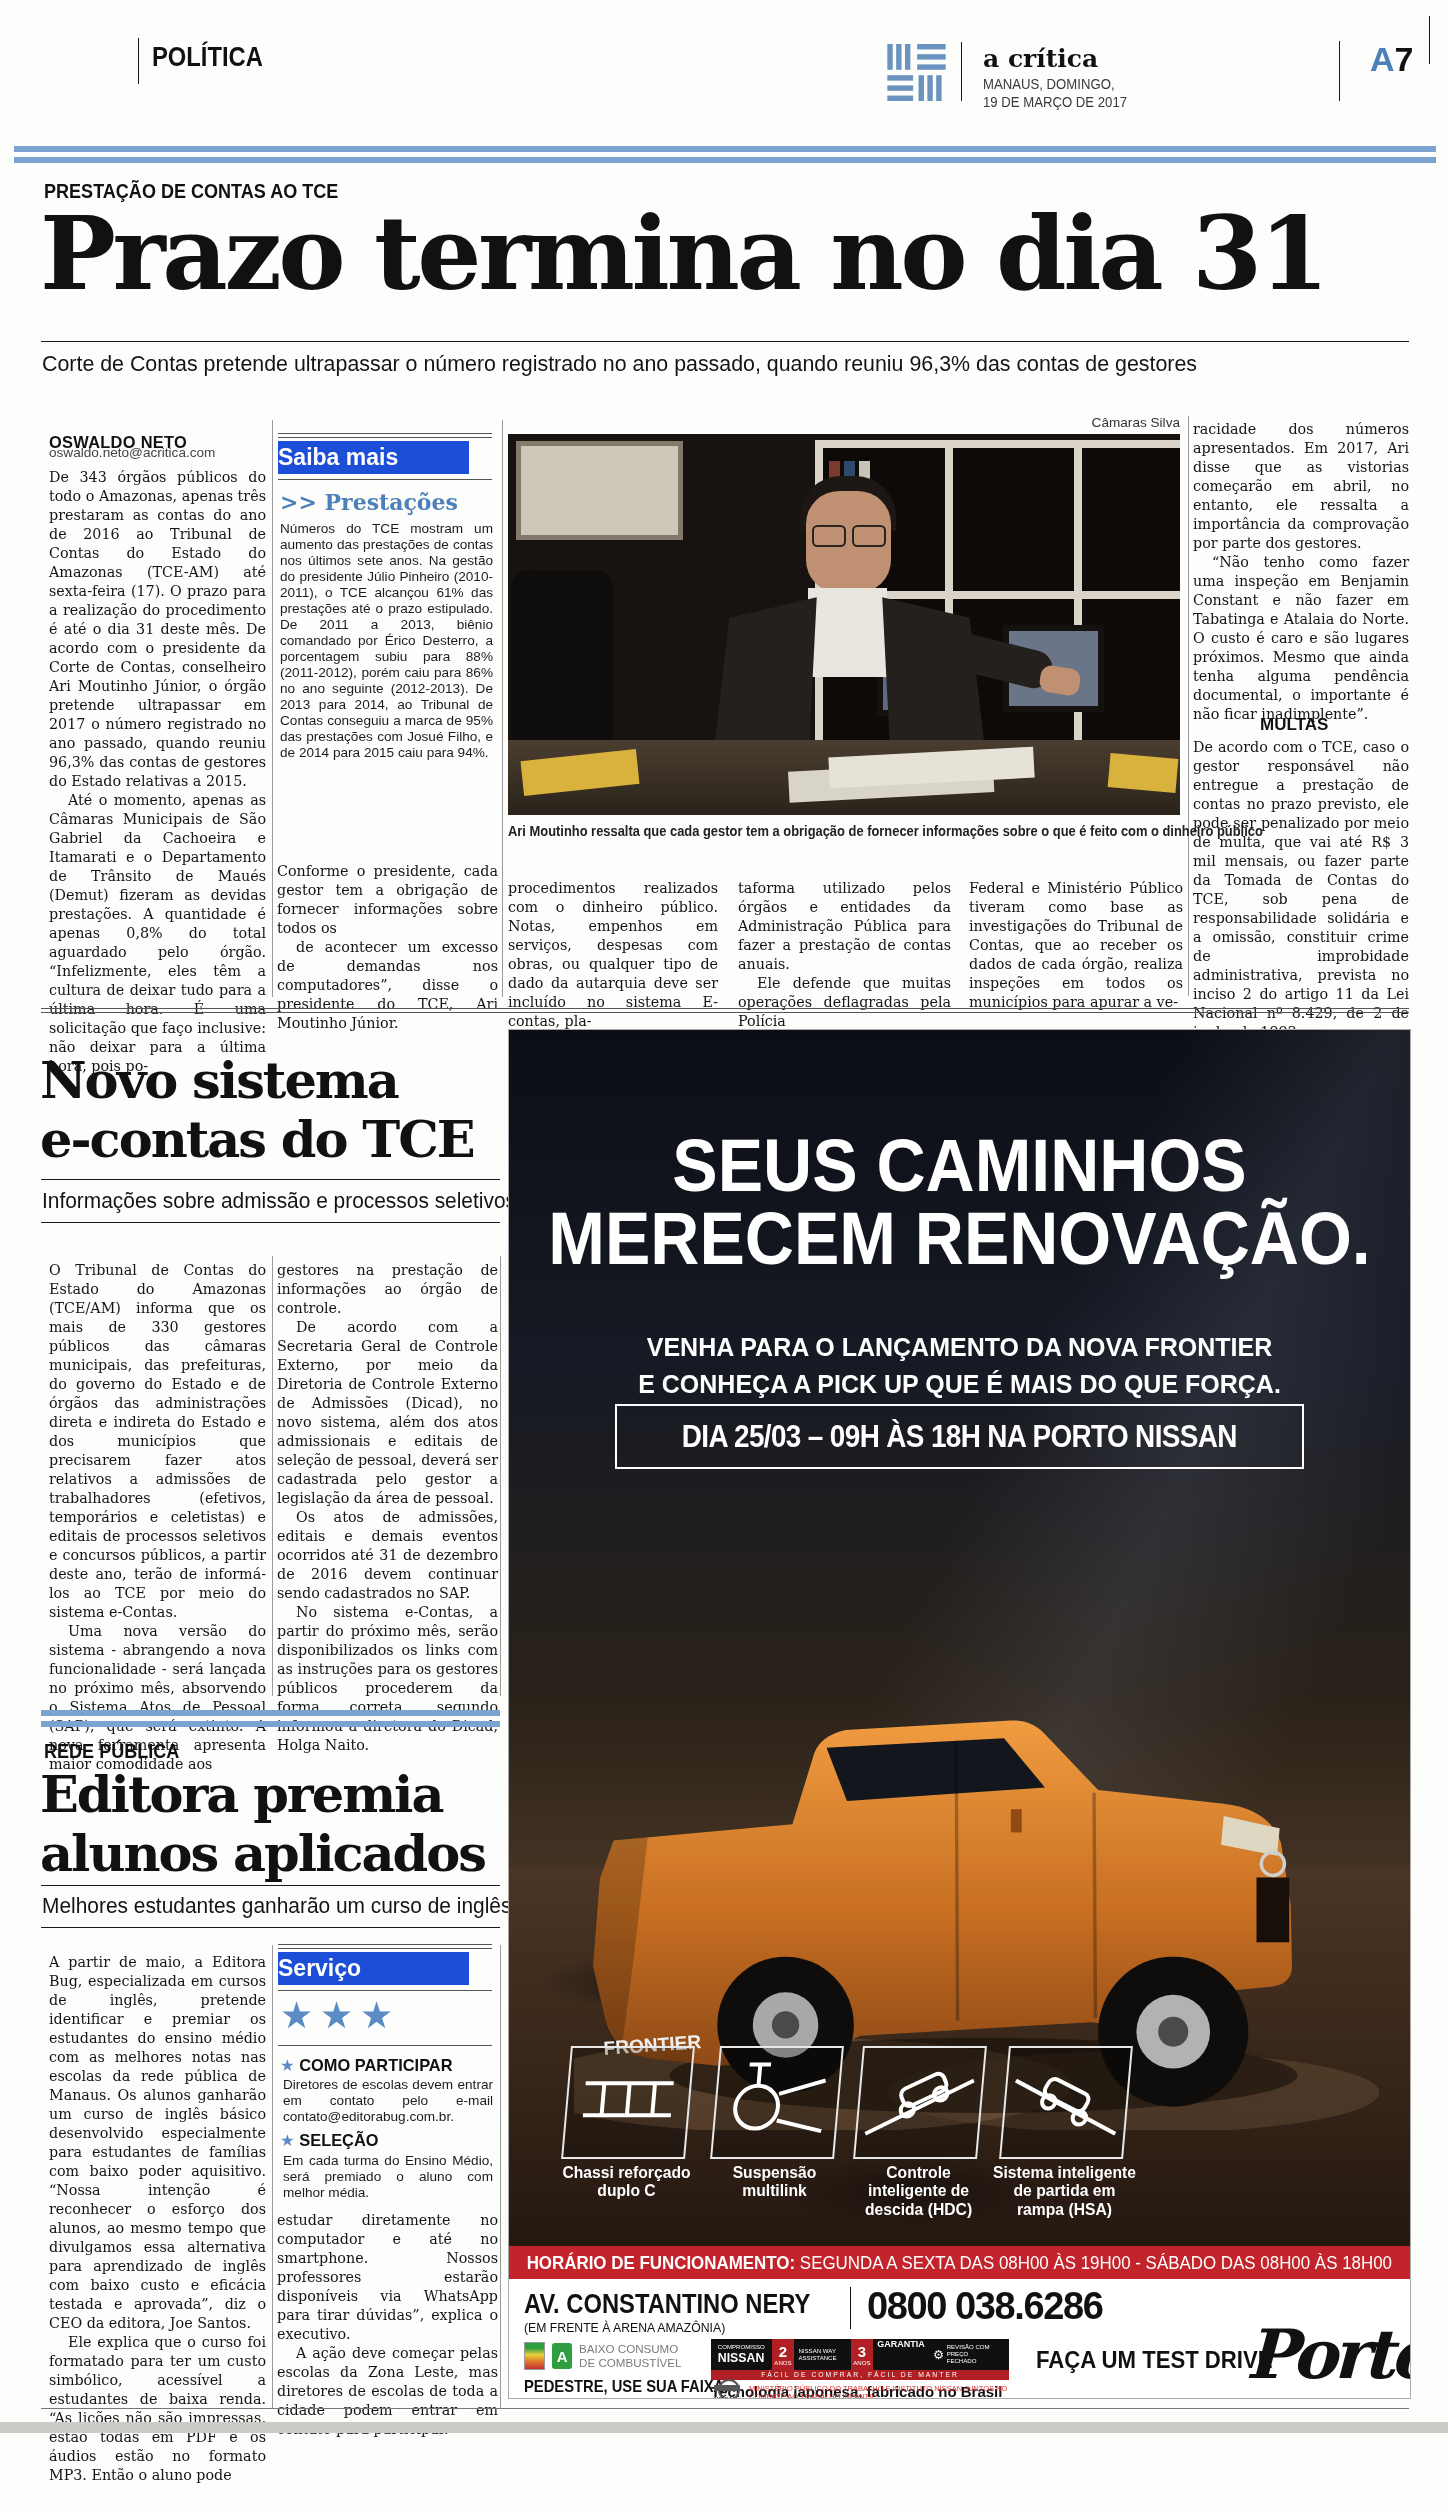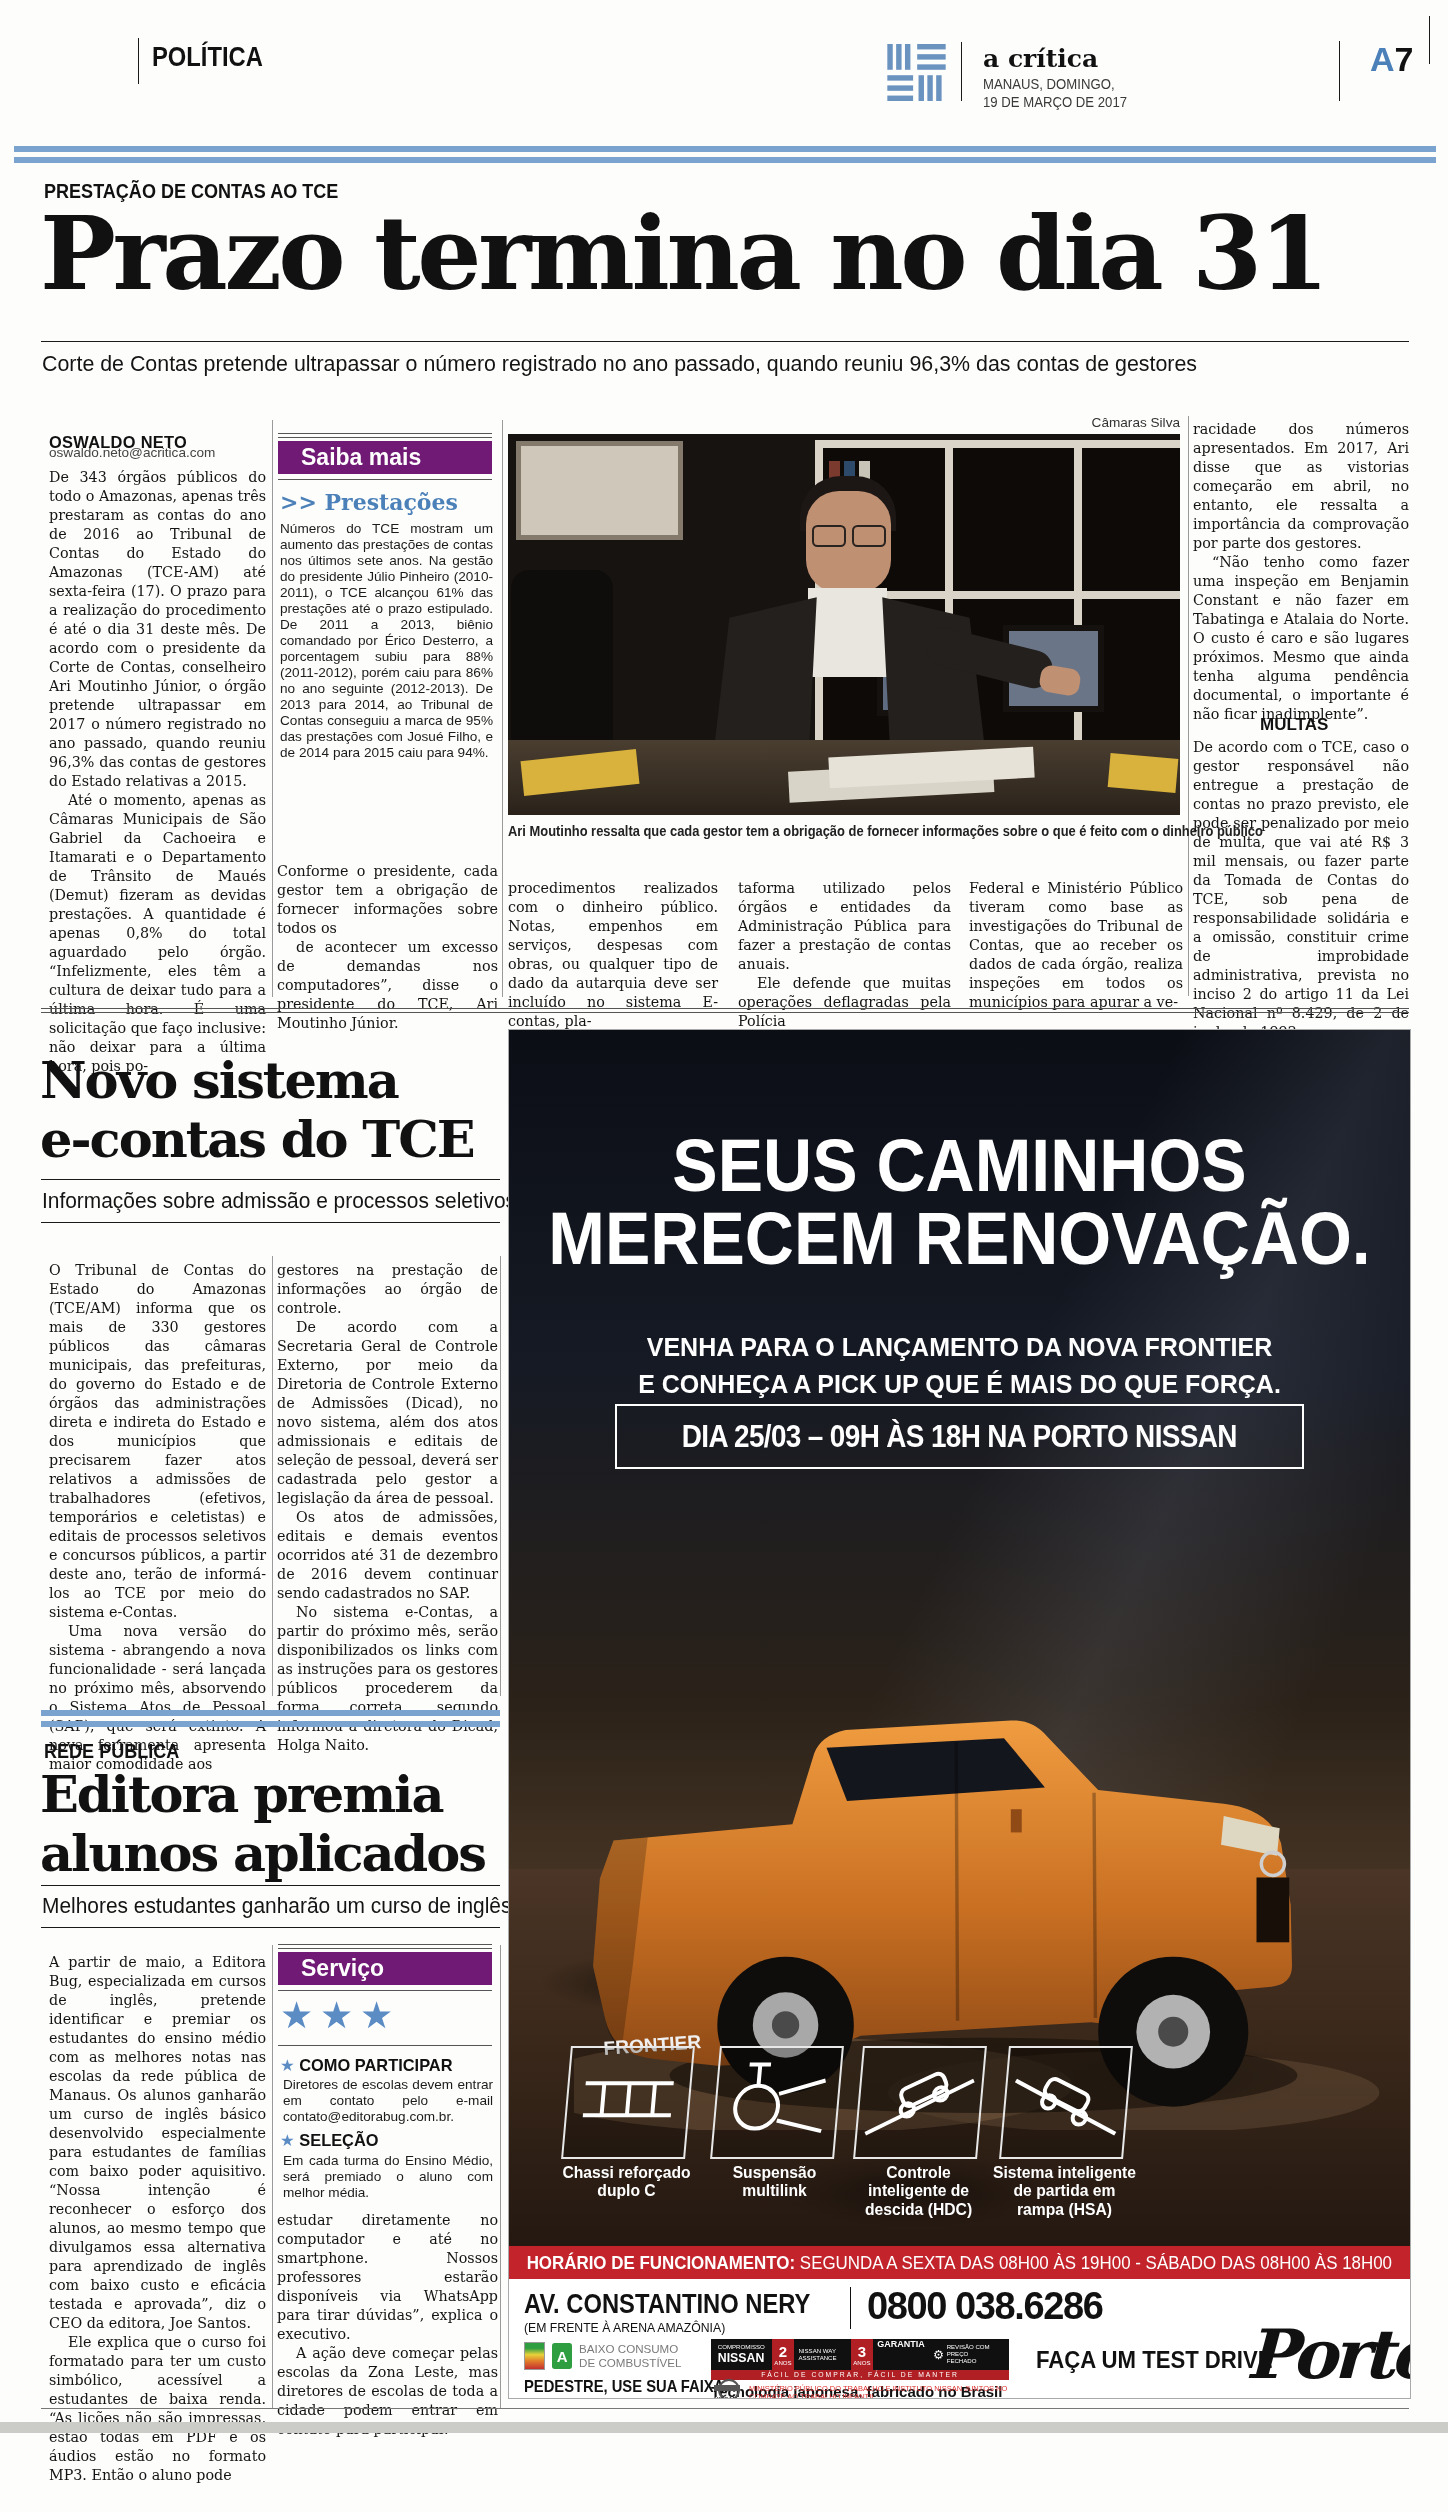--- a/index.html
+++ b/index.html
@@ -16,22 +16,22 @@
   .kicker{font-family:"Liberation Sans",sans-serif;font-weight:bold;font-size:20.5px;
           letter-spacing:0px;transform:scaleX(.88);transform-origin:left;white-space:nowrap;}
   .headline{font-weight:bold;letter-spacing:-3.4px;white-space:nowrap;line-height:1;}
   .subhead{font-family:"Liberation Sans",sans-serif;font-size:22.5px;color:#141414;
            transform:scaleX(.95);transform-origin:left;white-space:nowrap;}
   .bodytext{font-size:14.3px;line-height:19px;text-align:justify;color:#141414;}
   .bodytext p{margin:0;}
   .bodytext p + p{text-indent:19px;}
   .boxbody{font-family:"Liberation Sans",sans-serif;font-size:13.6px;line-height:16px;
            text-align:justify;color:#1c1c1c;}
-  .bluebar{position:absolute;background:#701a75;color:#fff;font-family:"Liberation Sans",sans-serif;
-           font-weight:bold;font-size:23px;line-height:33px;padding-left:23px;width:191px;height:33px;}
+  .bluebar{position:absolute;background:#1d4ed8;color:#fff;font-family:"Liberation Sans",sans-serif;
+           font-weight:bold;font-size:23px;line-height:33px;width:191px;height:33px;}
   .dbl{position:absolute;border-top:0.7px solid #555;border-bottom:0.7px solid #555;height:3.4px;}
   .adwhite{color:#fff;font-family:"Liberation Sans",sans-serif;}
   .featlabel{position:absolute;color:#fff;font-family:"Liberation Sans",sans-serif;
              font-weight:bold;font-size:15.7px;line-height:18.4px;text-align:center;}
   .featbox{position:absolute;width:120px;height:109px;border:2px solid #e8e8e8;
            transform:skewX(-5deg);background:rgba(0,0,0,.22);}
   .redcell{background:#b01f24;height:100%;display:flex;flex-direction:column;justify-content:center;
            align-items:center;padding:0 2.7px;}
   .tinytxt{font-size:6.1px;line-height:6.8px;}
 </style>

